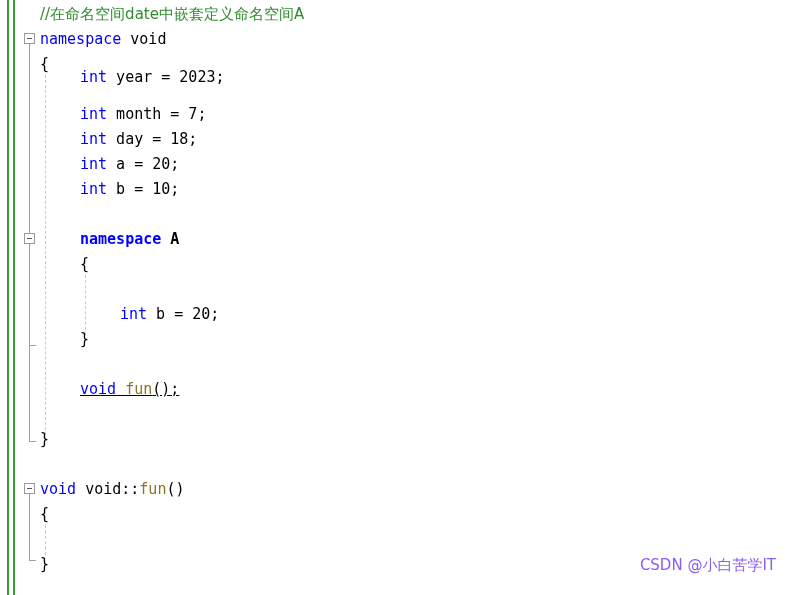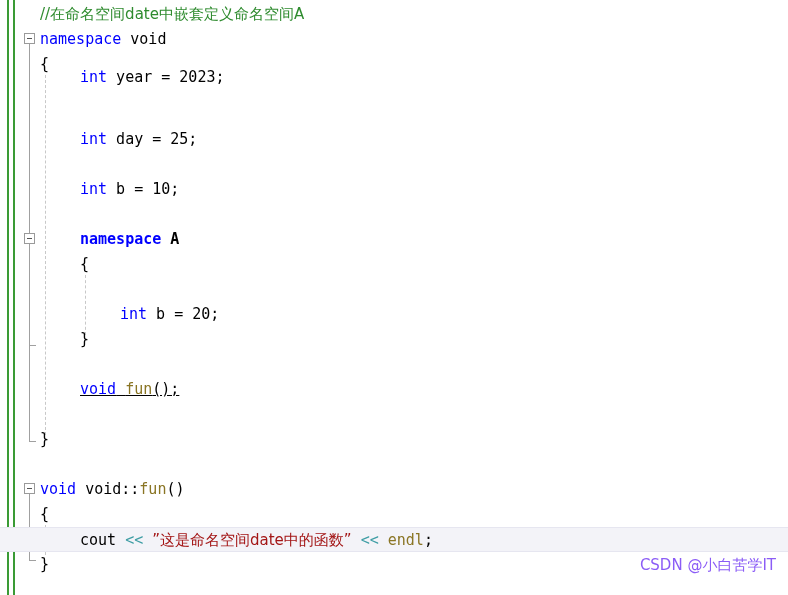--- a/index.html
+++ b/index.html
@@ -144,33 +144,34 @@
 
   <div class="indent-guide" style="left:45px; top:75px; height:360px;"></div>
   <div class="indent-guide" style="left:85px; top:275px; height:60px;"></div>
   <div class="indent-guide" style="left:45px; top:525px; height:30px;"></div>
 
   <div id="code">
       <div class="line" style="top: 2px;"><span class="ind" style="width: 40px;"></span><span class="cmt cjk">//在命名空间date中嵌套定义命名空间A</span></div>
       <div class="line" style="top: 27px;"><span class="ind" style="width: 40px;"></span><span class="kw">namespace</span><span class="plain"> void</span></div>
       <div class="line" style="top: 52px;"><span class="ind" style="width: 40px;"></span><span class="plain">{</span></div>
       <div class="line" style="top: 65px;"><span class="ind" style="width: 80px;"></span><span class="kw">int</span><span class="plain"> year = 2023;</span></div>
-      <div class="line" style="top: 127px;"><span class="ind" style="width: 80px;"></span><span class="kw">int</span><span class="plain"> day = 25;</span></div>
+      <div class="line" style="top: 102px;"><span class="ind" style="width: 80px;"></span><span class="kw">int</span><span class="plain"> month = 7;</span></div>
+      <div class="line" style="top: 127px;"><span class="ind" style="width: 80px;"></span><span class="kw">int</span><span class="plain"> day = 18;</span></div>
+      <div class="line" style="top: 152px;"><span class="ind" style="width: 80px;"></span><span class="kw">int</span><span class="plain"> a = 20;</span></div>
       <div class="line" style="top: 177px;"><span class="ind" style="width: 80px;"></span><span class="kw">int</span><span class="plain"> b = 10;</span></div>
       <div class="line" style="top: 202px;"><span class="ind" style="width: 40px;"></span></div>
       <div class="line" style="top: 227px; font-weight: bold;"><span class="ind" style="width: 80px;"></span><span class="kw">namespace</span><span class="plain"> A</span></div>
       <div class="line" style="top: 252px;"><span class="ind" style="width: 80px;"></span><span class="plain">{</span></div>
       <div class="line" style="top: 302px;"><span class="ind" style="width: 120px;"></span><span class="kw">int</span><span class="plain"> b = 20;</span></div>
       <div class="line" style="top: 327px;"><span class="ind" style="width: 80px;"></span><span class="plain">}</span></div>
       <div class="line" style="top: 352px;"><span class="ind" style="width: 40px;"></span></div>
       <div class="line" style="top: 377px; text-decoration: underline;"><span class="ind" style="width: 80px;"></span><span class="kw">void</span><span class="plain"> </span><span class="fn">fun</span><span class="plain">();</span></div>
       <div class="line" style="top: 402px;"><span class="ind" style="width: 40px;"></span></div>
       <div class="line" style="top: 427px;"><span class="ind" style="width: 40px;"></span><span class="plain">}</span></div>
       <div class="line" style="top: 452px;"><span class="ind" style="width: 40px;"></span></div>
       <div class="line" style="top: 477px;"><span class="ind" style="width: 40px;"></span><span class="kw">void</span><span class="plain"> void::</span><span class="fn">fun</span><span class="plain">()</span></div>
       <div class="line" style="top: 502px;"><span class="ind" style="width: 40px;"></span><span class="plain">{</span></div>
-      <div class="line current" style="top: 527px;"><span class="ind" style="width: 80px;"></span><span class="plain">cout </span><span class="op">&lt;&lt;</span><span class="plain"> </span><span class="str cjk">”这是命名空间date中的函数”</span><span class="plain"> </span><span class="op">&lt;&lt;</span><span class="plain"> </span><span class="fn">endl</span><span class="plain">;</span></div>
       <div class="line" style="top: 552px;"><span class="ind" style="width: 40px;"></span><span class="plain">}</span></div>
     </div>
 
   <div id="watermark">CSDN @小白苦学IT</div>
 
 </div>
 
 </body></html>

